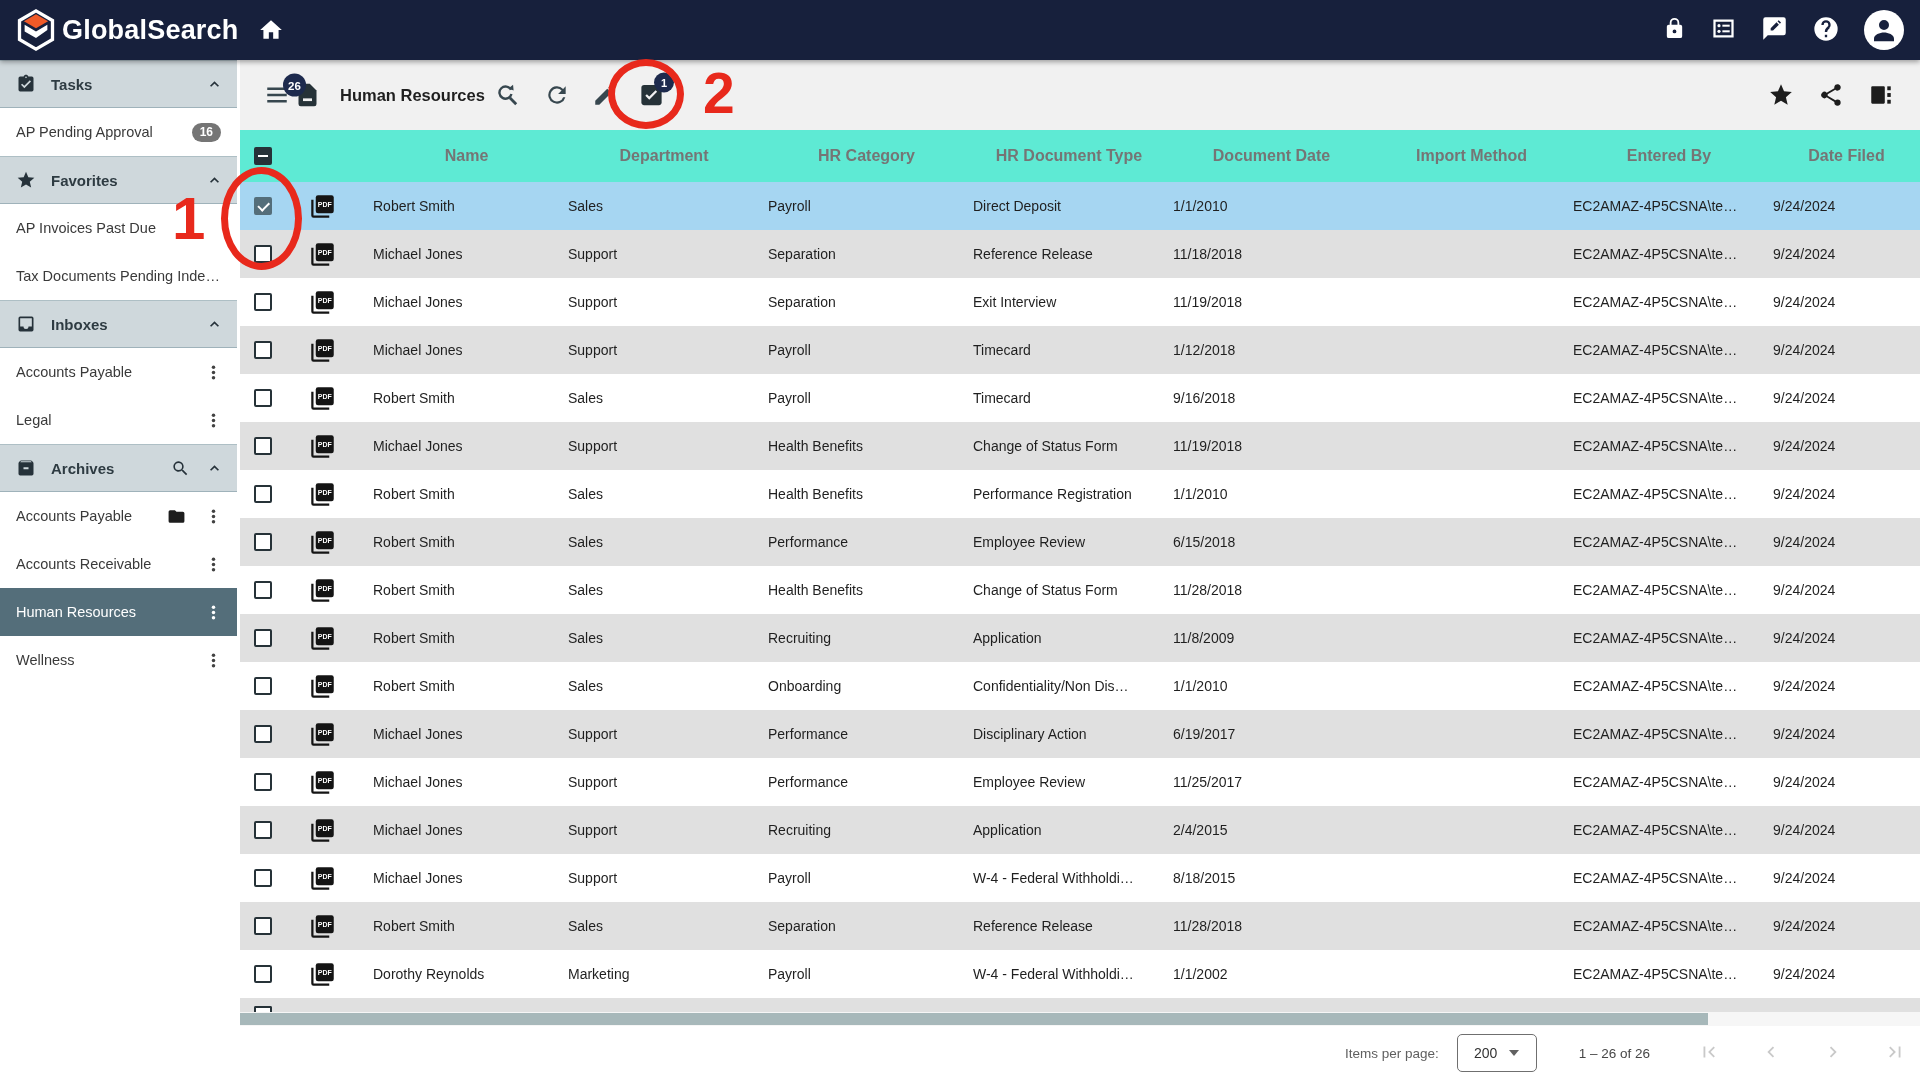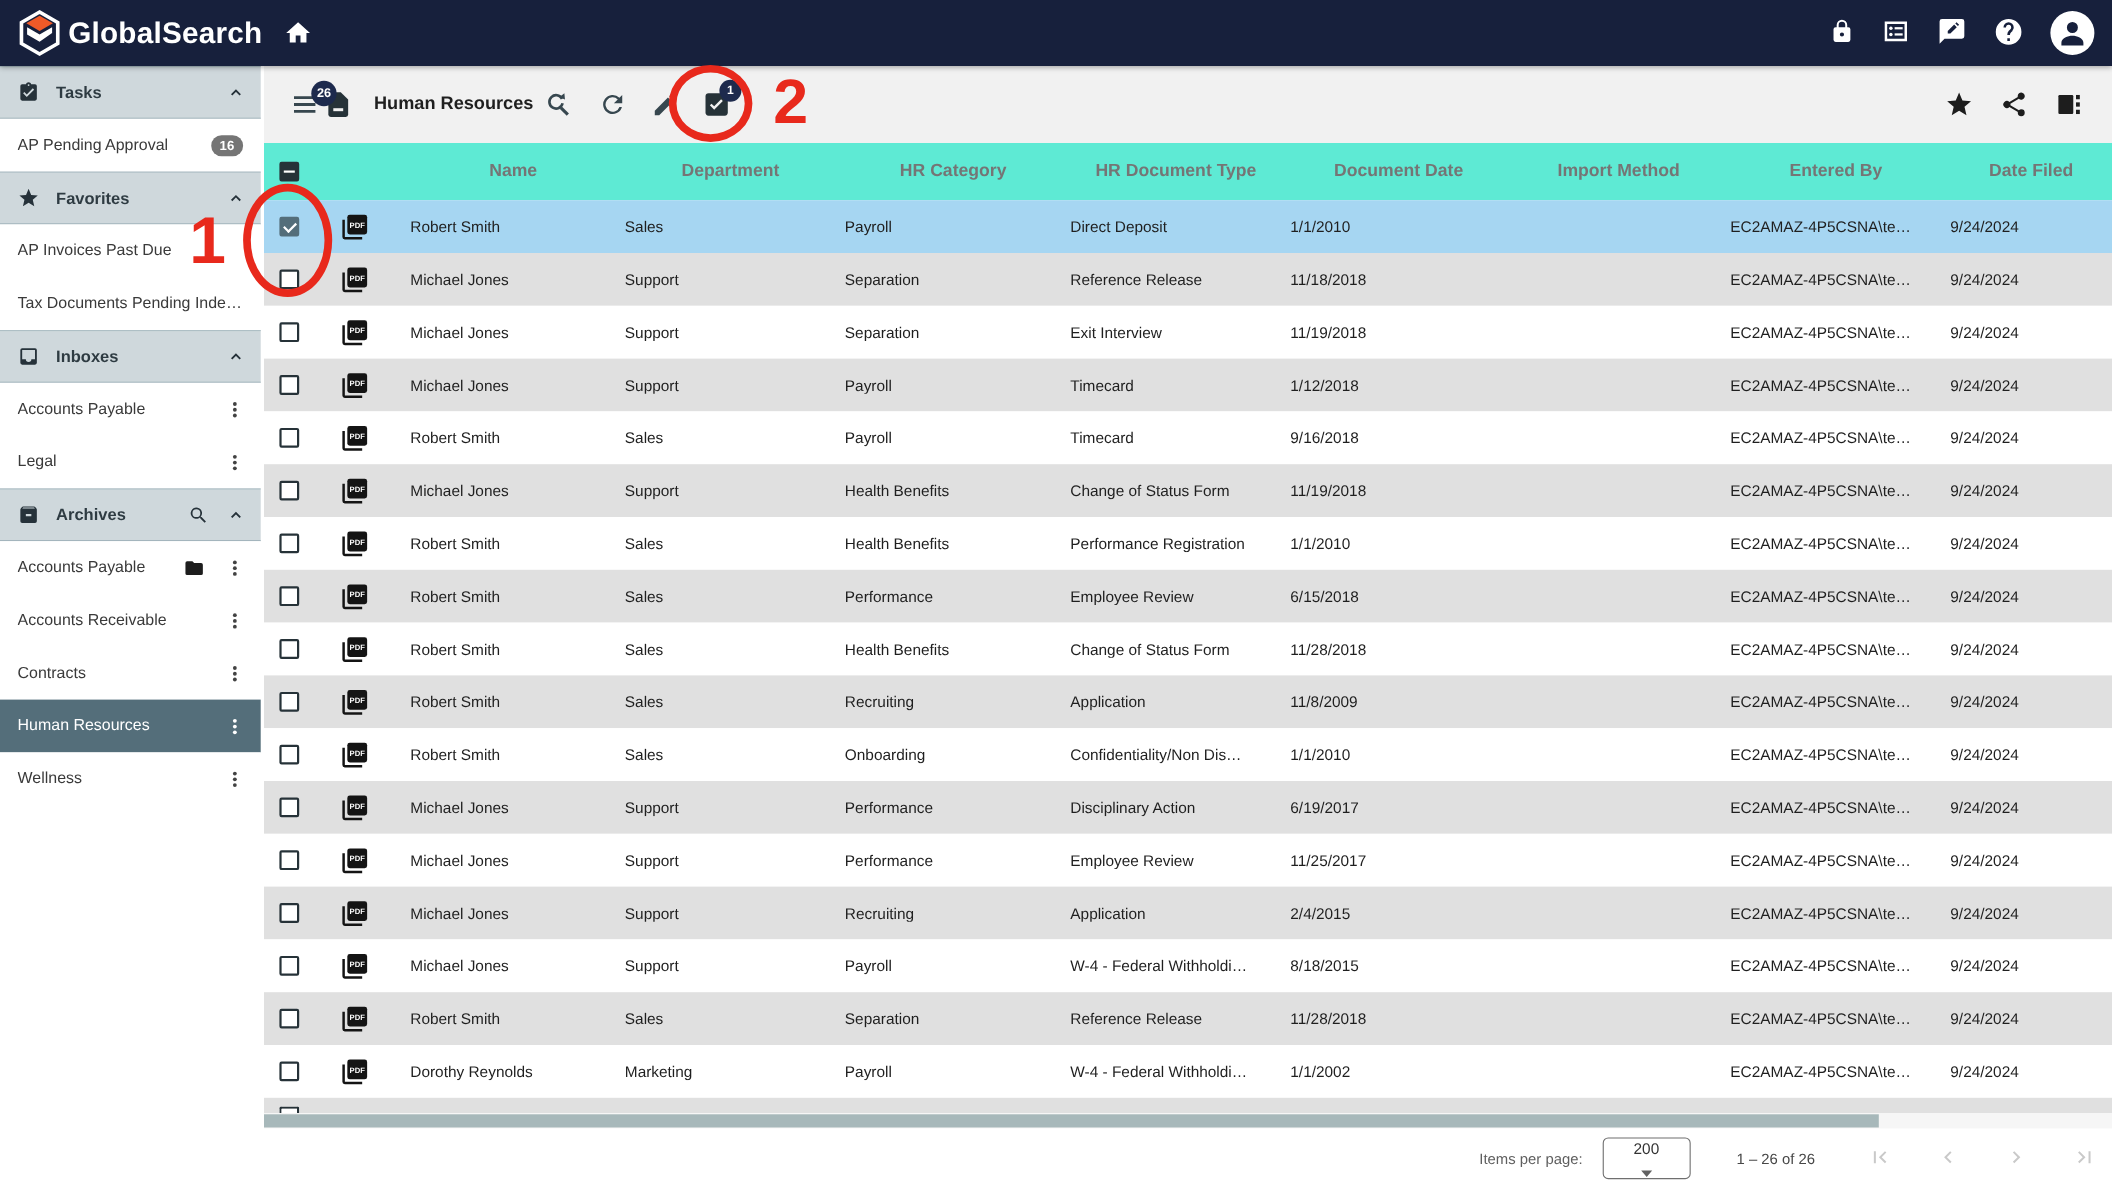--- a/index.html
+++ b/index.html
@@ -77,21 +77,21 @@
     border:2px solid #263238; border-bottom:none; border-radius:2px 2px 0 0; background:#fff; }
 
   .hscroll { position:absolute; top:952px; left:0; width:100%; height:14px; background:#f6f6f6; }
   .hthumb { position:absolute; left:0; top:1px; width:1468px; height:12px; background:#a7b8ba; }
 
   .pagination { position:absolute; top:966px; left:0; width:100%; height:54px; background:#fff;
     display:flex; align-items:center; justify-content:flex-end; color:#5f5f5f; font-size:13.5px; }
   .pp-label { margin-right:18px; }
   .pp-select { width:80px; height:38px; border:1.5px solid #6f6f6f; border-radius:5px;
     display:flex; align-items:center; justify-content:center; gap:12px; color:#333; font-size:14px;
-    cursor:pointer; margin-right:42px; background:#fff;flex-direction:column; }
+    cursor:pointer; margin-right:42px; background:#fff; }
   .caret { width:0; height:0; border-left:5px solid transparent; border-right:5px solid transparent;
     border-top:6px solid #616161; }
   .pp-range { color:#474747; margin-right:48px; }
   .pager { display:flex; gap:40px; margin-right:14px; }
   .pager svg { width:22px; height:22px; color:#c9c9c9; }
 
   
   .ann { position:absolute; z-index:60; pointer-events:none; color:#e8291c; }
   .ann-circle { border:7px solid #e8291c; border-radius:50%; }
   #circ1 { left:221px; top:167px; width:81px; height:103px; }
@@ -323,28 +323,20 @@
         <use href="#icon-folder"></use>
       </svg>
       <button class="kebab">
         <svg viewBox="0 0 24 24" width="19" height="19">
           <use href="#icon-kebab"></use>
         </svg>
       </button>
     </div>
     <div class="item">
       <span class="item-label">Accounts Receivable</span>
-      <button class="kebab">
-        <svg viewBox="0 0 24 24" width="19" height="19">
-          <use href="#icon-kebab"></use>
-        </svg>
-      </button>
-    </div>
-    <div class="item">
-      <span class="item-label">Contracts</span>
       <button class="kebab">
         <svg viewBox="0 0 24 24" width="19" height="19">
           <use href="#icon-kebab"></use>
         </svg>
       </button>
     </div>
     <div class="item selected">
       <span class="item-label">Human Resources</span>
       <button class="kebab">
         <svg viewBox="0 0 24 24" width="19" height="19">

